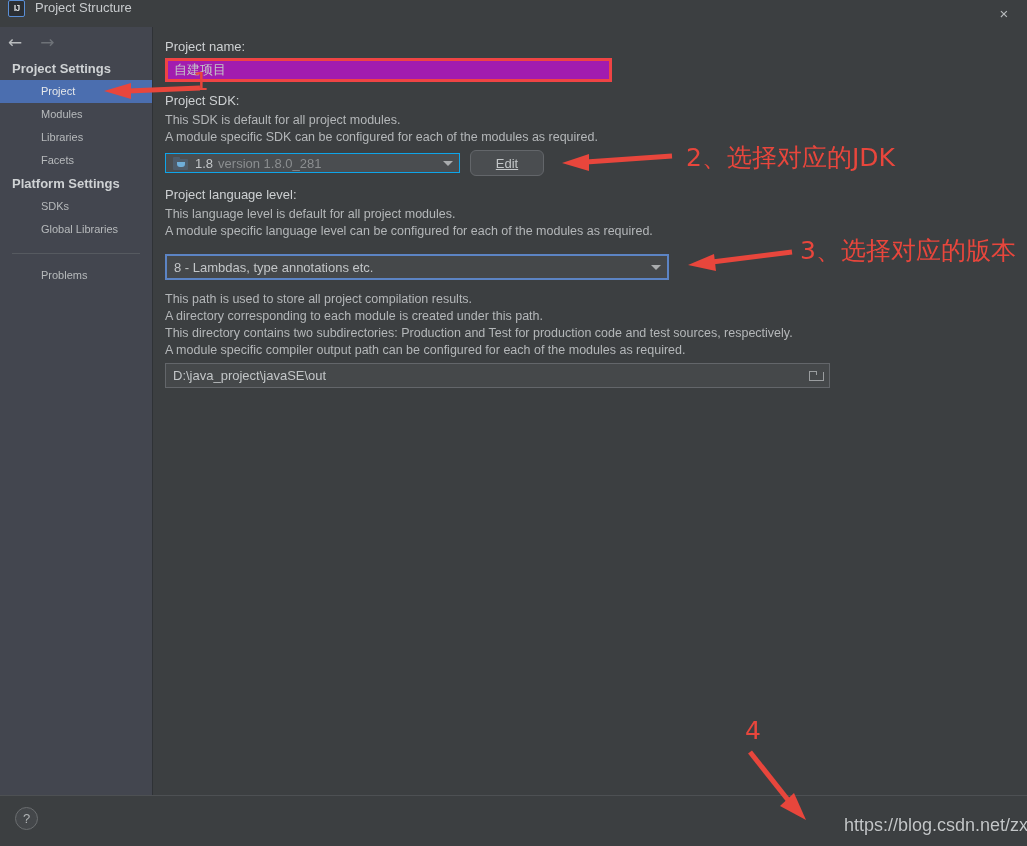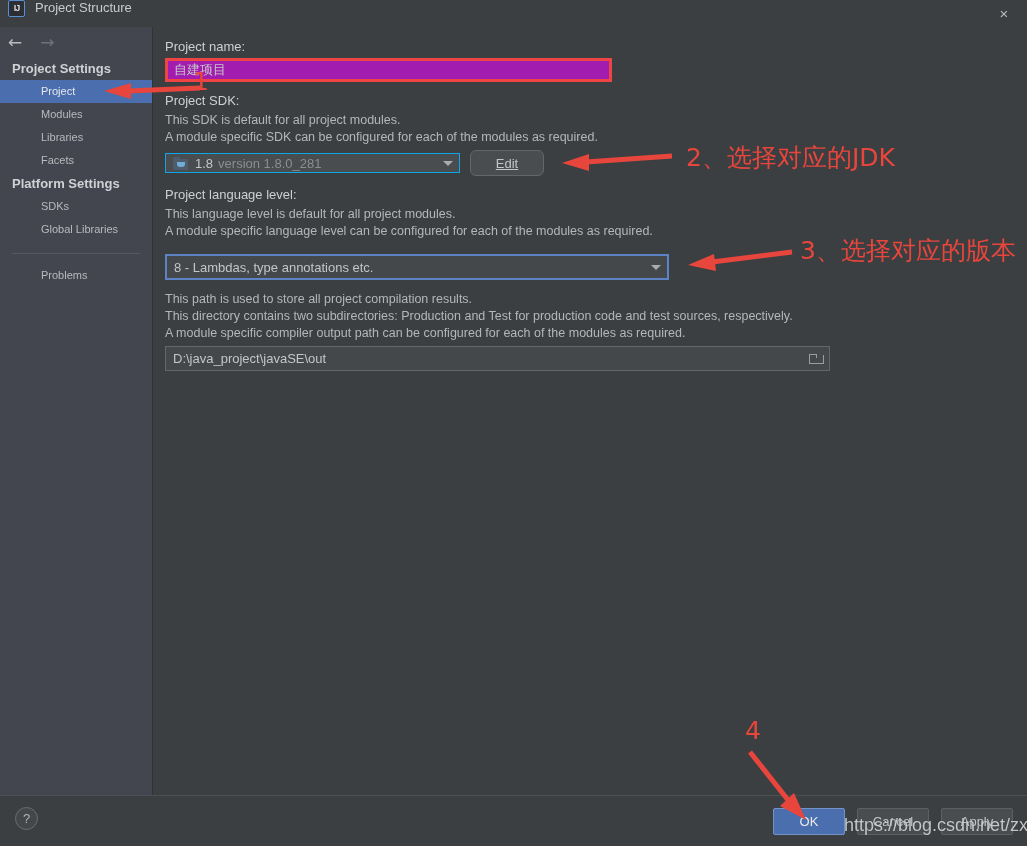--- a/index.html
+++ b/index.html
@@ -329,39 +329,35 @@
           <span>8 - Lambdas, type annotations etc.</span>
           <span class="arrow">
               <i></i>
             </span>
         </div>
       </div>
     </div>
 
     <div class="sect">
       <div class="lbl-desc">This path is used to store all project compilation results.</div>
+      <div class="lbl-desc">A directory corresponding to each module is created under this path.</div>
       <div class="lbl-desc">This directory contains two subdirectories: Production and Test for production code and test sources, respectively.</div>
       <div class="lbl-desc">A module specific compiler output path can be configured for each of the modules as required.</div>
       <div class="outfield" title="Compiler output path">
         <span>D:\java_project\javaSE\out</span>
         <span class="folder-btn">
             <span class="fi"></span>
           </span>
       </div>
     </div>
 
   </div>
 
   <div class="footer">
     <div class="help-btn">?</div>
-    <div class="footer-buttons">
-      <div class="fbtn primary">OK</div>
-      <div class="fbtn">Cancel</div>
-      <div class="fbtn">Apply</div>
-    </div>
   </div>
 
   <svg class="anno-svg" width="1027" height="846" style="left:0; top:0;">
 
     <path d="M 200 88 L 128 91" stroke="#e8463c" stroke-width="5" fill="none"></path>
     <path d="M 104 91 L 131 83 L 131 99 Z" fill="#e8463c"></path>
 
     <path d="M 672 156 L 586 162" stroke="#e8463c" stroke-width="5" fill="none"></path>
     <path d="M 562 163 L 589 154 L 589 171 Z" fill="#e8463c"></path>
 

